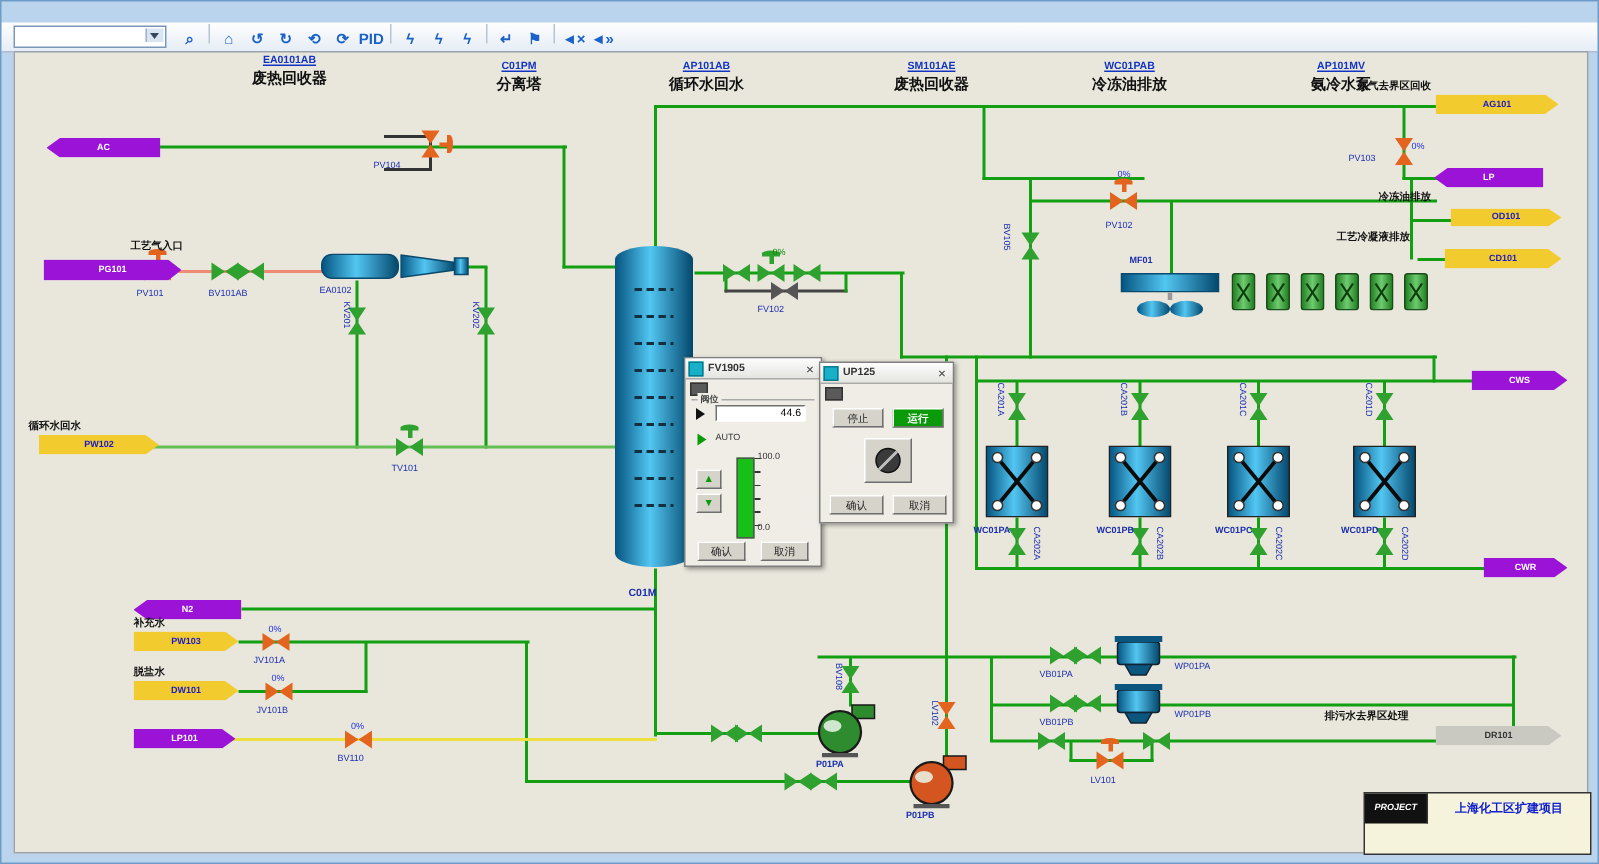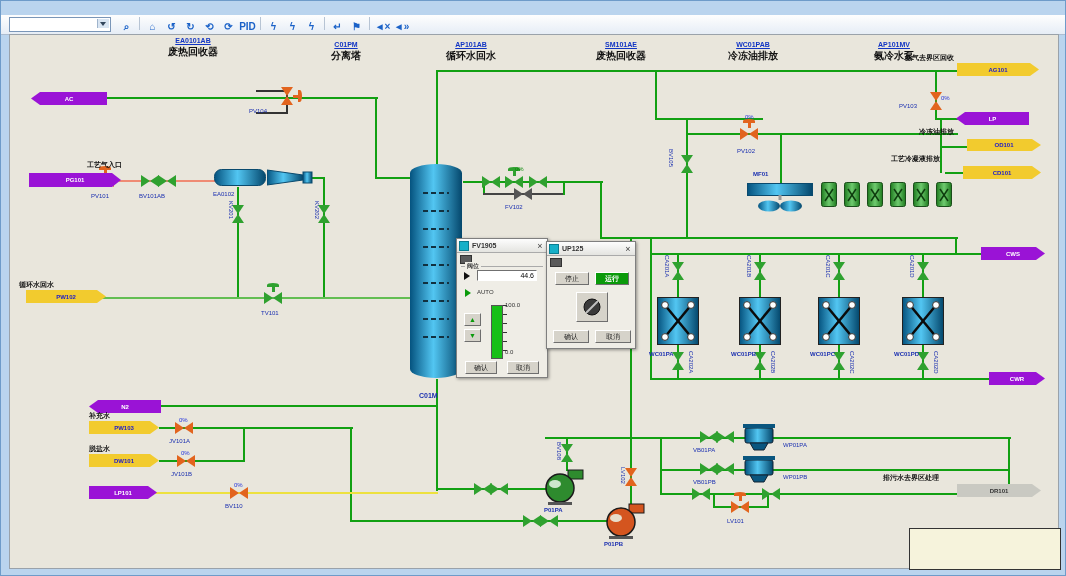--- a/index.html
+++ b/index.html
@@ -696,15 +696,19 @@
         <svg width="20" height="20">
           <circle cx="10" cy="10" r="8" fill="#3A3A3A" stroke="#111"></circle>
           <line x1="4" y1="16" x2="16" y2="4" stroke="#C0C0C0" stroke-width="2"></line>
         </svg>
       </div>
       <div class="btn3" style="left:6px;top:88px;width:36px;height:13px;">确认</div>
       <div class="btn3" style="left:48px;top:88px;width:36px;height:13px;">取消</div>
     </div>
 
     <div class="tblock">
+      <div class="r">
+        <span class="c1 pl">PROJECT</span>
+        <span class="c2 pn">上海化工区扩建项目</span>
+      </div>
     </div>
   </div>
 </div>
 
 </body></html>

